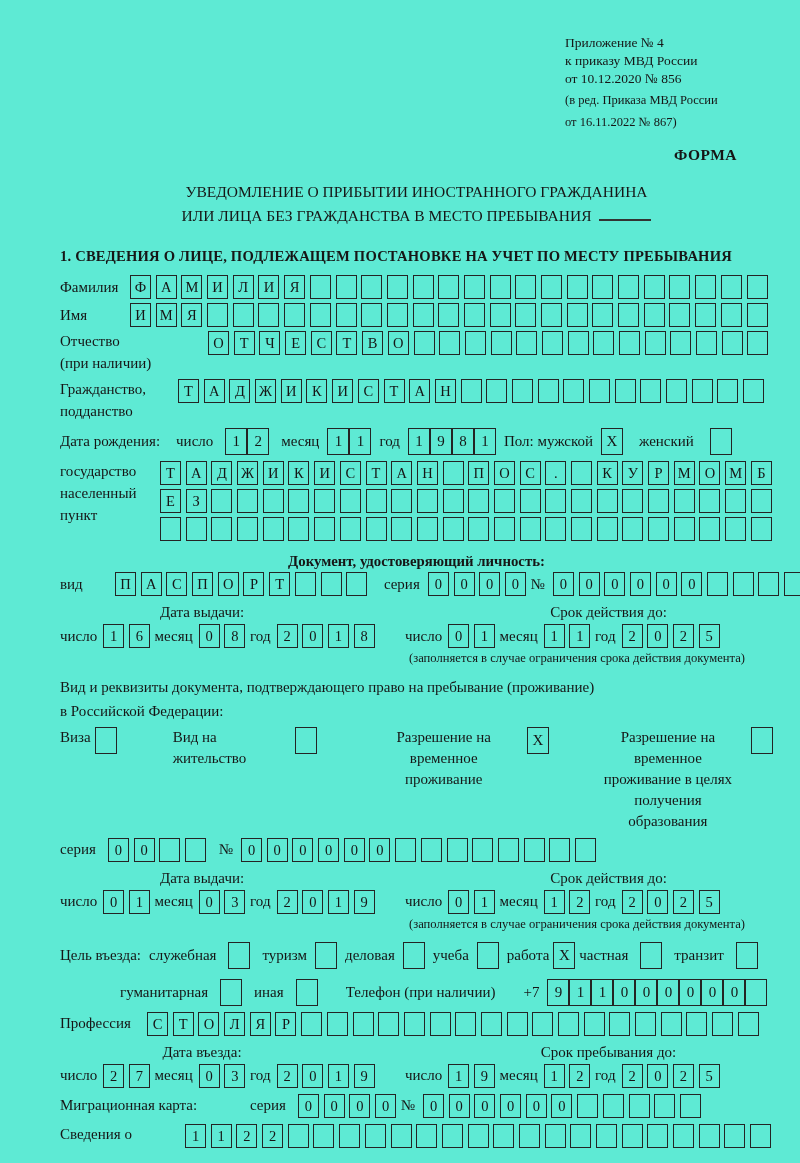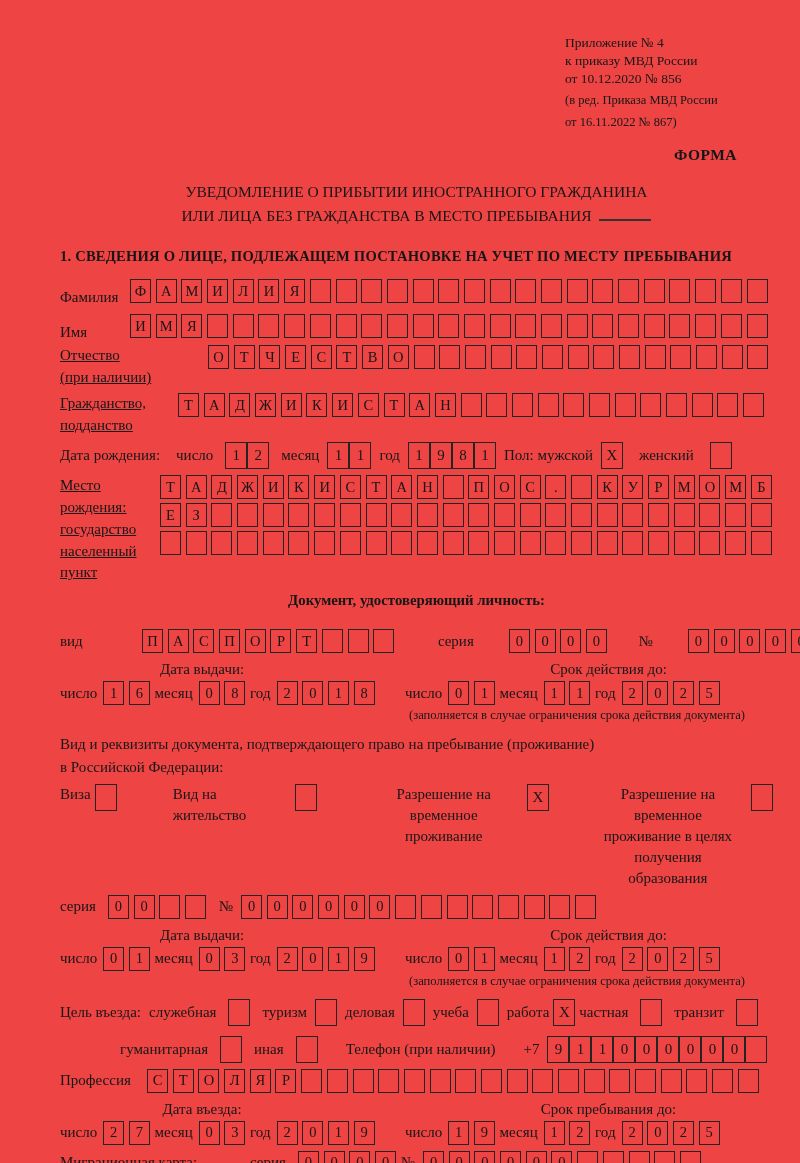--- a/index.html
+++ b/index.html
@@ -1,48 +1,48 @@
 <!DOCTYPE html>
 <html><head>
 <meta charset="utf-8">
 <style>
   html,body { margin:0; padding:0; background:#ffffff; }
   .page {
     position:relative; width:800px; height:1163px; margin:0 auto;
     box-sizing:border-box; padding:34px 27px 10px 60px;
-    background:#ef4444; color:#161616;
+    background:#5eead4; color:#161616;
     font-family:"Liberation Serif","DejaVu Serif",serif;
     font-size:15px; overflow:hidden;
   }
   .hdr { width:200px; margin-left:auto; margin-right:8px; font-size:13.5px; line-height:1.32; }
   .hdr .rev { margin-top:5px; font-size:12.5px; }
   .forma { text-align:right; margin:16px 36px 0 0; font-weight:bold; font-size:15.5px; letter-spacing:.5px; }
   .title { text-align:center; margin-top:16px; font-weight:normal; font-size:15.5px; line-height:1.55; }
   .title-underline { display:inline-block; width:52px; border-bottom:2px solid #333; height:1px; margin-left:8px; vertical-align:baseline; }
   .sec-heading { margin-top:20px; font-weight:bold; font-size:14.6px; letter-spacing:.2px; }
 
   .row { display:flex; align-items:center; margin-top:4px; }
   .row.top { align-items:flex-start; }
   .lbl { flex:0 0 auto; }
-  .lbl2 { line-height:1.45;text-decoration:underline; }
-  .w70  { width:70px;margin-top:14px; }
+  .lbl2 { line-height:1.45; }
+  .w70  { width:70px; }
   .w100 { width:100px; }
   .w122 { width:118px; }
   .w148 { width:148px; }
   .cells { display:flex; flex-wrap:nowrap; }
   .cell {
     box-sizing:border-box; flex:0 0 auto;
     width:21px; height:24px; margin-right:4.7px;
     border:1.6px solid #242424;
     display:inline-flex; align-items:center; justify-content:center;
     font-size:14.5px; line-height:1;
   }
   .cbx .cell { width:22px; height:27px; margin-right:0; font-size:15px; }
   .stack3 .cells { margin-bottom:4px; }
-  .mt2 { margin-top:20px;gap:27px; }
+  .mt2 { margin-top:2px; }
   .mt6 { margin-top:6px; }
   .mt10 { margin-top:10px; }
   .gap8 { margin-left:8px; } .gap12 { margin-left:12px; } .gap16 { margin-left:16px; }
   .gap20 { margin-left:20px; } .gap28 { margin-left:28px; }
 
   .doc-heading { text-align:center; font-weight:bold; font-size:14.8px; margin-top:8px; }
 
   .dates { margin-top:8px; }
   .dates-heads { display:flex;gap:40px; }
   .dates-heads .h1 { width:345px; text-align:center; padding-right:60px; box-sizing:border-box; }
@@ -239,21 +239,20 @@
         <span class="cell">X</span>
       </div>
     <span class="gap16">женский</span>
     <div class="cells gap16">
         <span class="cell"></span>
       </div>
   </div>
 
   <div class="row top mt6">
     <div class="lbl lbl2 w100">
-      <div>Место рождения:</div>
       <div>государство</div>
       <div>населенный пункт</div>
     </div>
     <div class="stack3">
       <div class="cells">
           <span class="cell">Т</span>
           <span class="cell">А</span>
           <span class="cell">Д</span>
           <span class="cell">Ж</span>
           <span class="cell">И</span>

